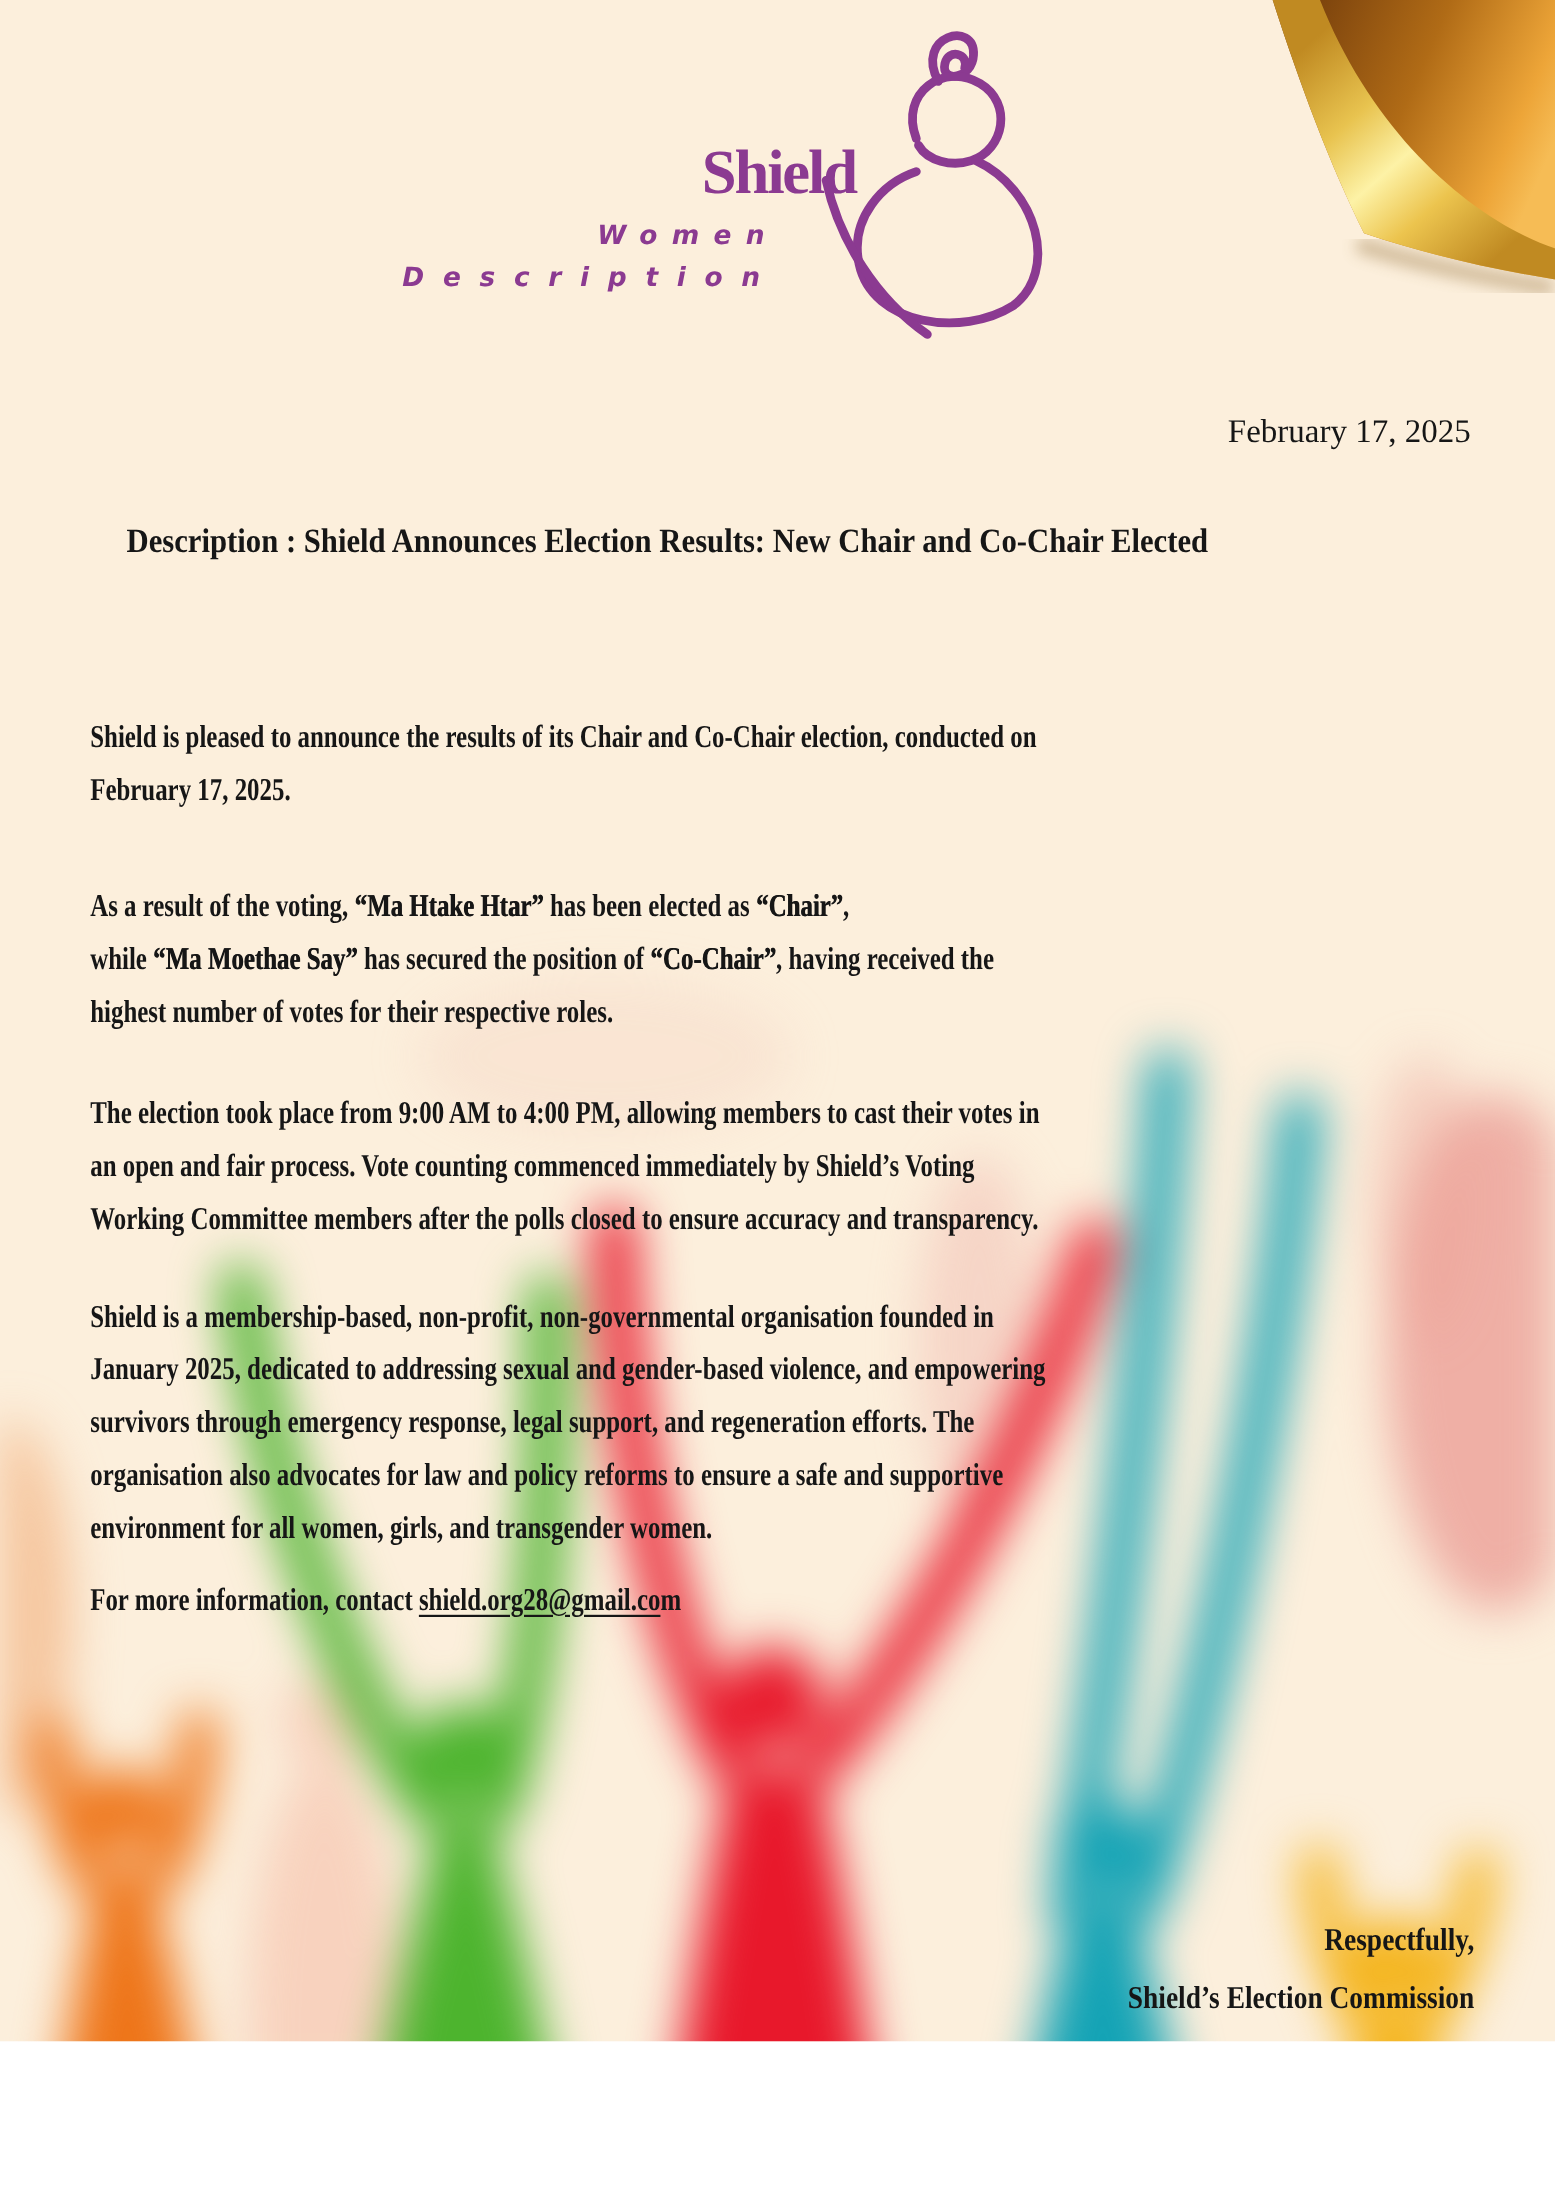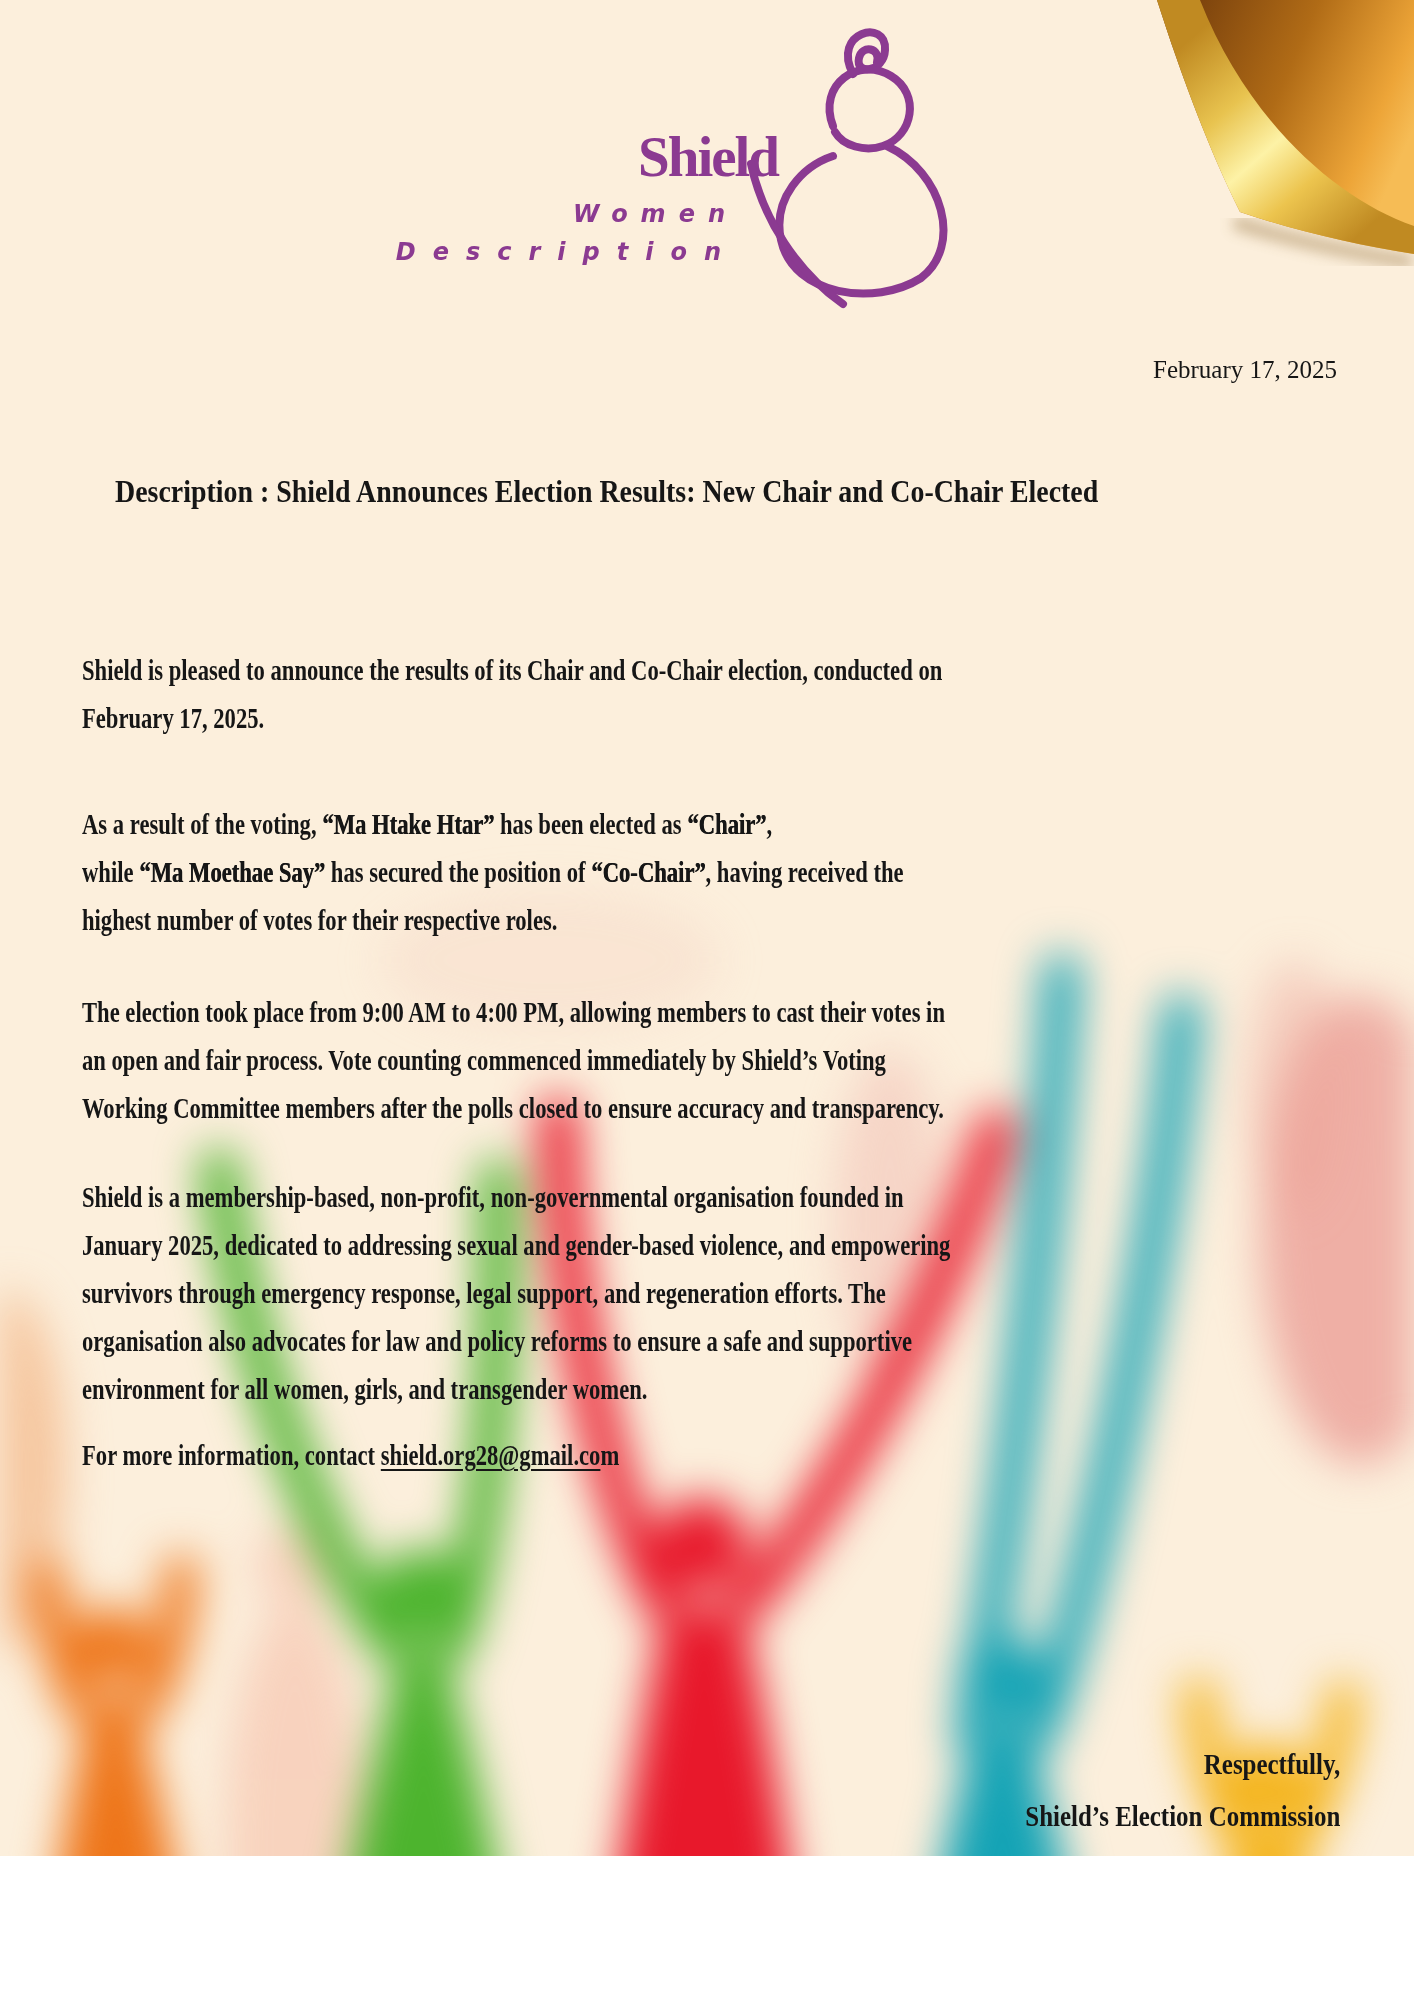--- a/index.html
+++ b/index.html
@@ -17,29 +17,29 @@
     filter:blur(22px);
   }
   
   .curl{position:absolute;right:0;top:0;}
   
   .logo-wordmark{
     position:absolute;left:638px;top:124px;width:200px;
     font-family:"Liberation Serif", serif;
     font-weight:bold;font-size:57px;letter-spacing:-2px;
   }
-  .logo-sub{position:absolute;left:296px;width:442px;text-align:right;
+  .logo-sub{position:absolute;left:266px;width:442px;text-align:right;
     font-family:"DejaVu Sans", sans-serif;font-style:italic;font-weight:bold;}
   .logo-sub.women{top:200px;font-size:24px;letter-spacing:13px;}
   .logo-sub.organization{top:238px;font-size:24px;letter-spacing:17px;}
   .logo-figure{position:absolute;left:735px;top:14px;}
   
   .date{
-    position:absolute;top:356px;right:77px;
-    font-size:25px;font-weight:normal;
+    position:absolute;top:376px;right:77px;
+    font-size:30px;font-weight:normal;
   }
   .description{
     position:absolute;left:115px;top:474px;
     font-size:31px;font-weight:bold;white-space:nowrap;
     transform:scaleX(0.90);transform-origin:0 0;
   }
   .para{
     position:absolute;left:82px;
     font-size:29px;font-weight:bold;
     transform:scaleX(0.78);transform-origin:0 0;

